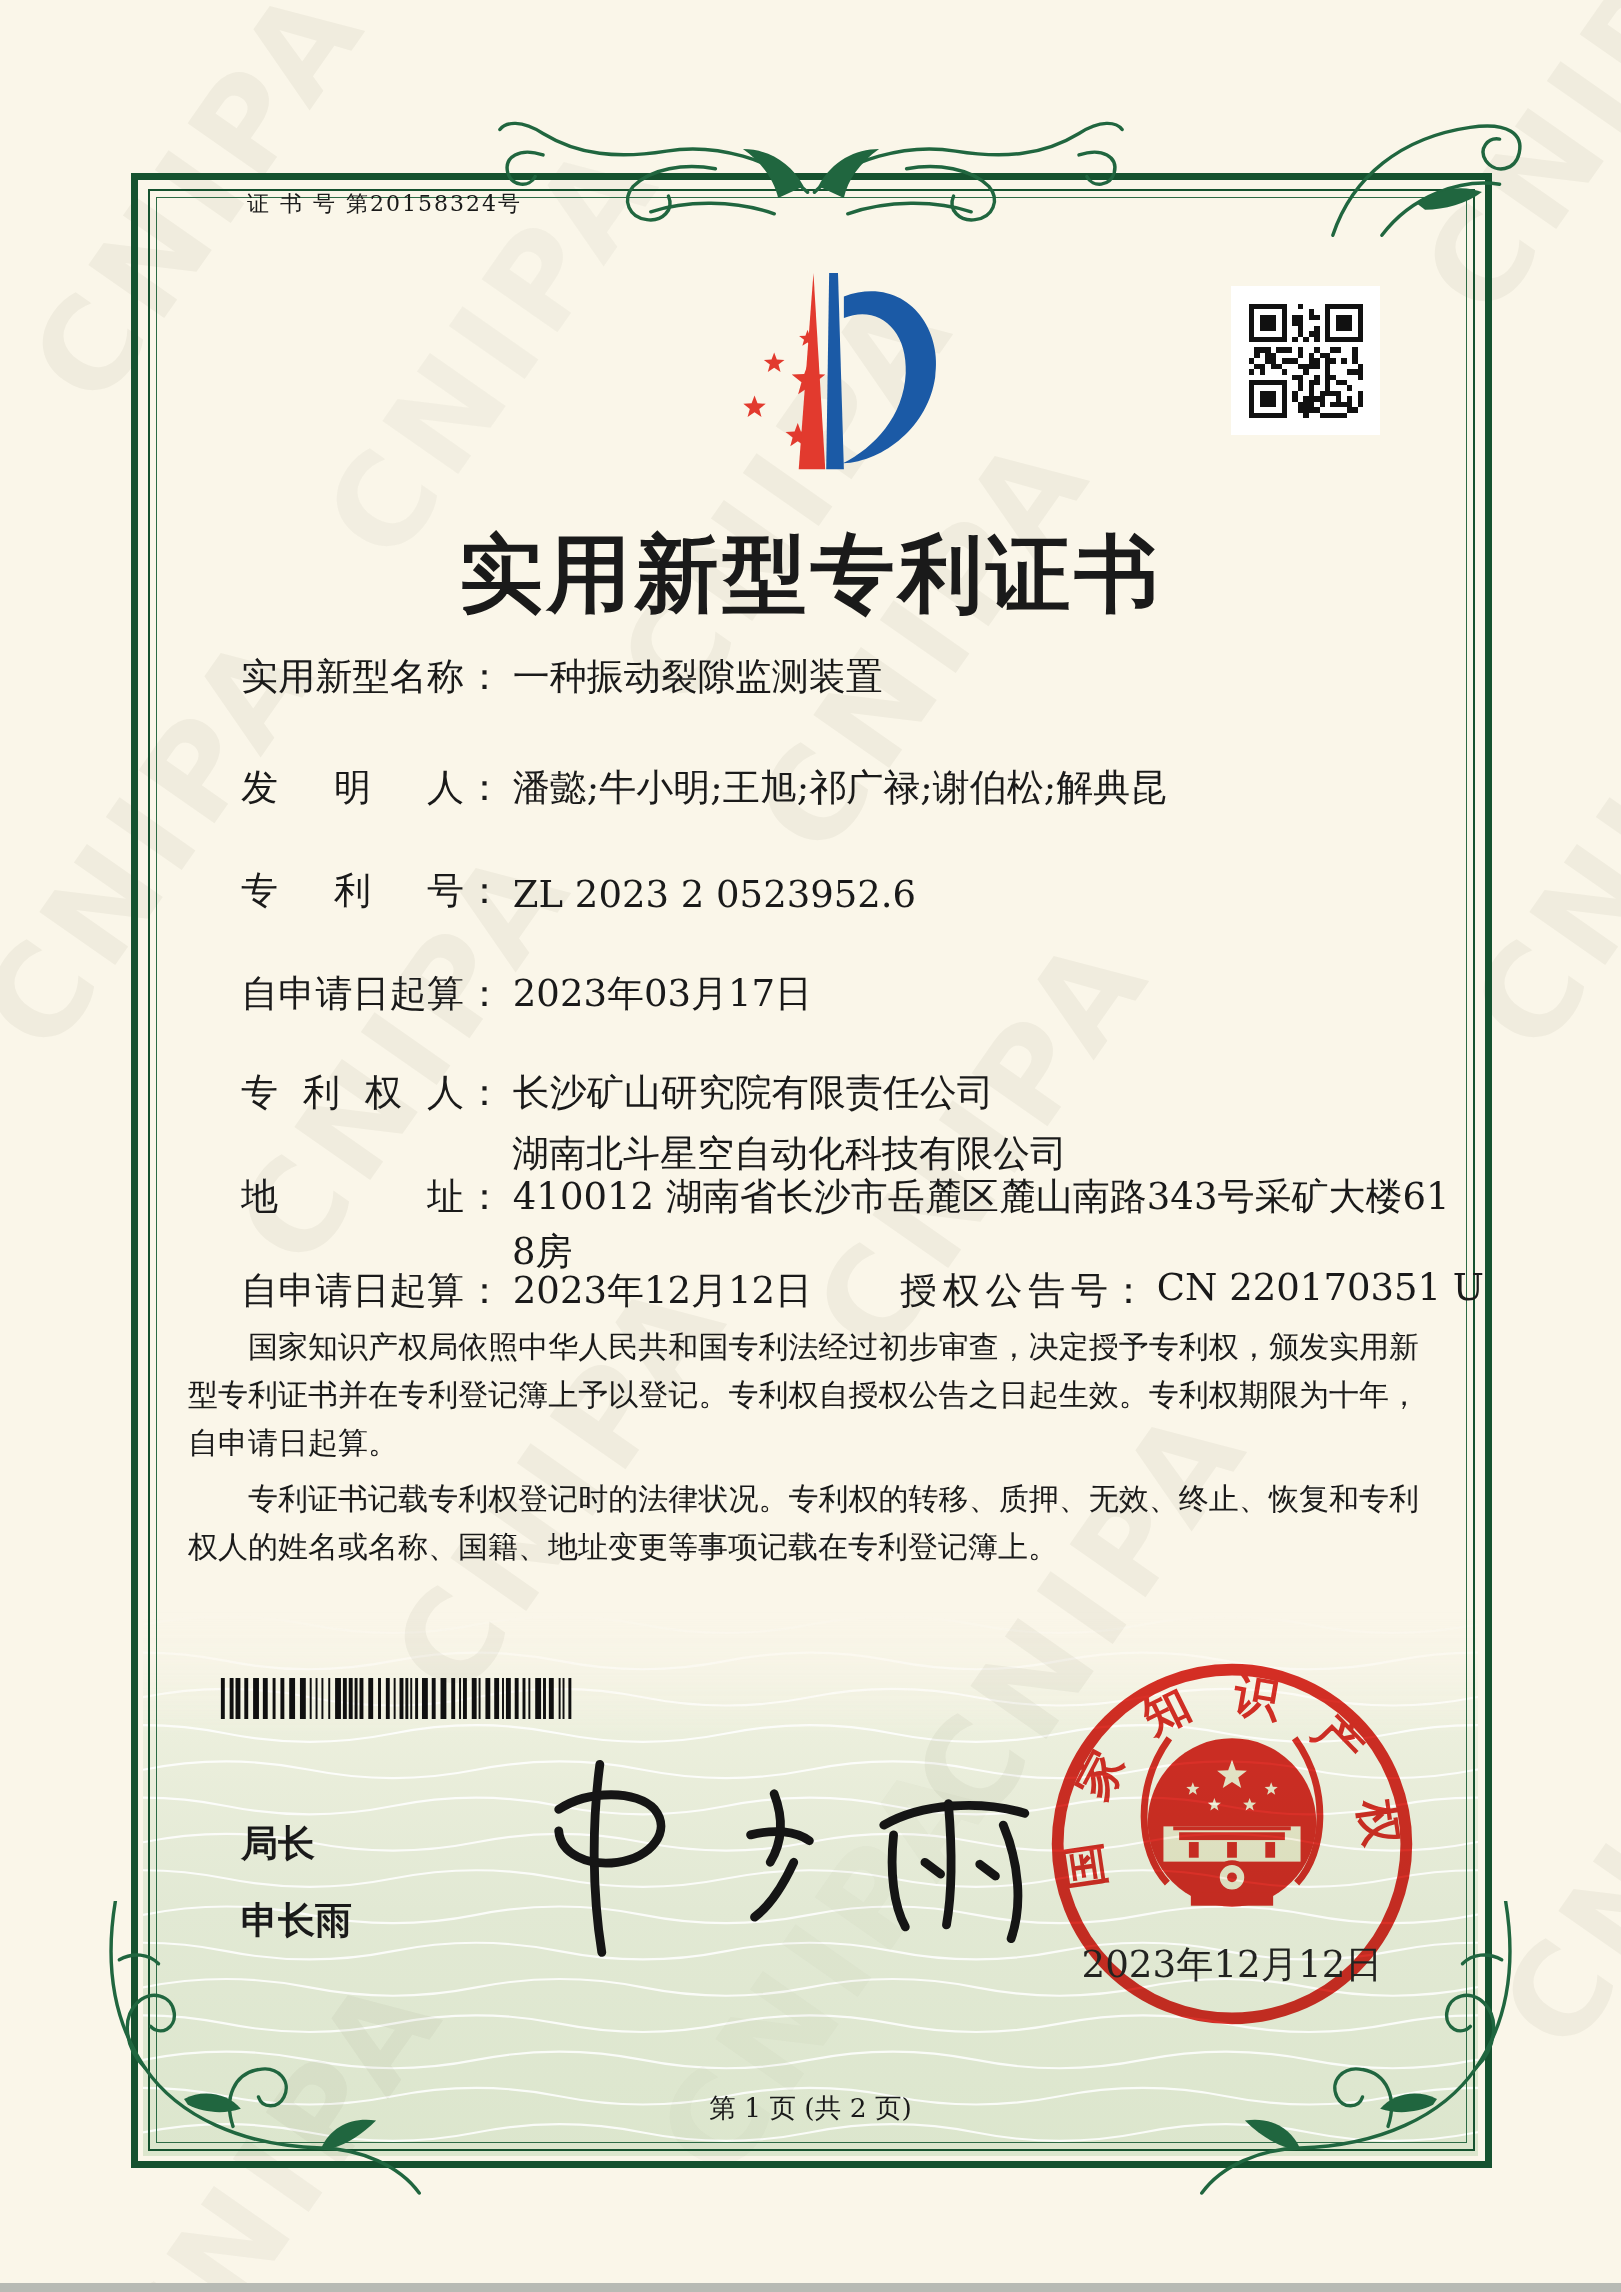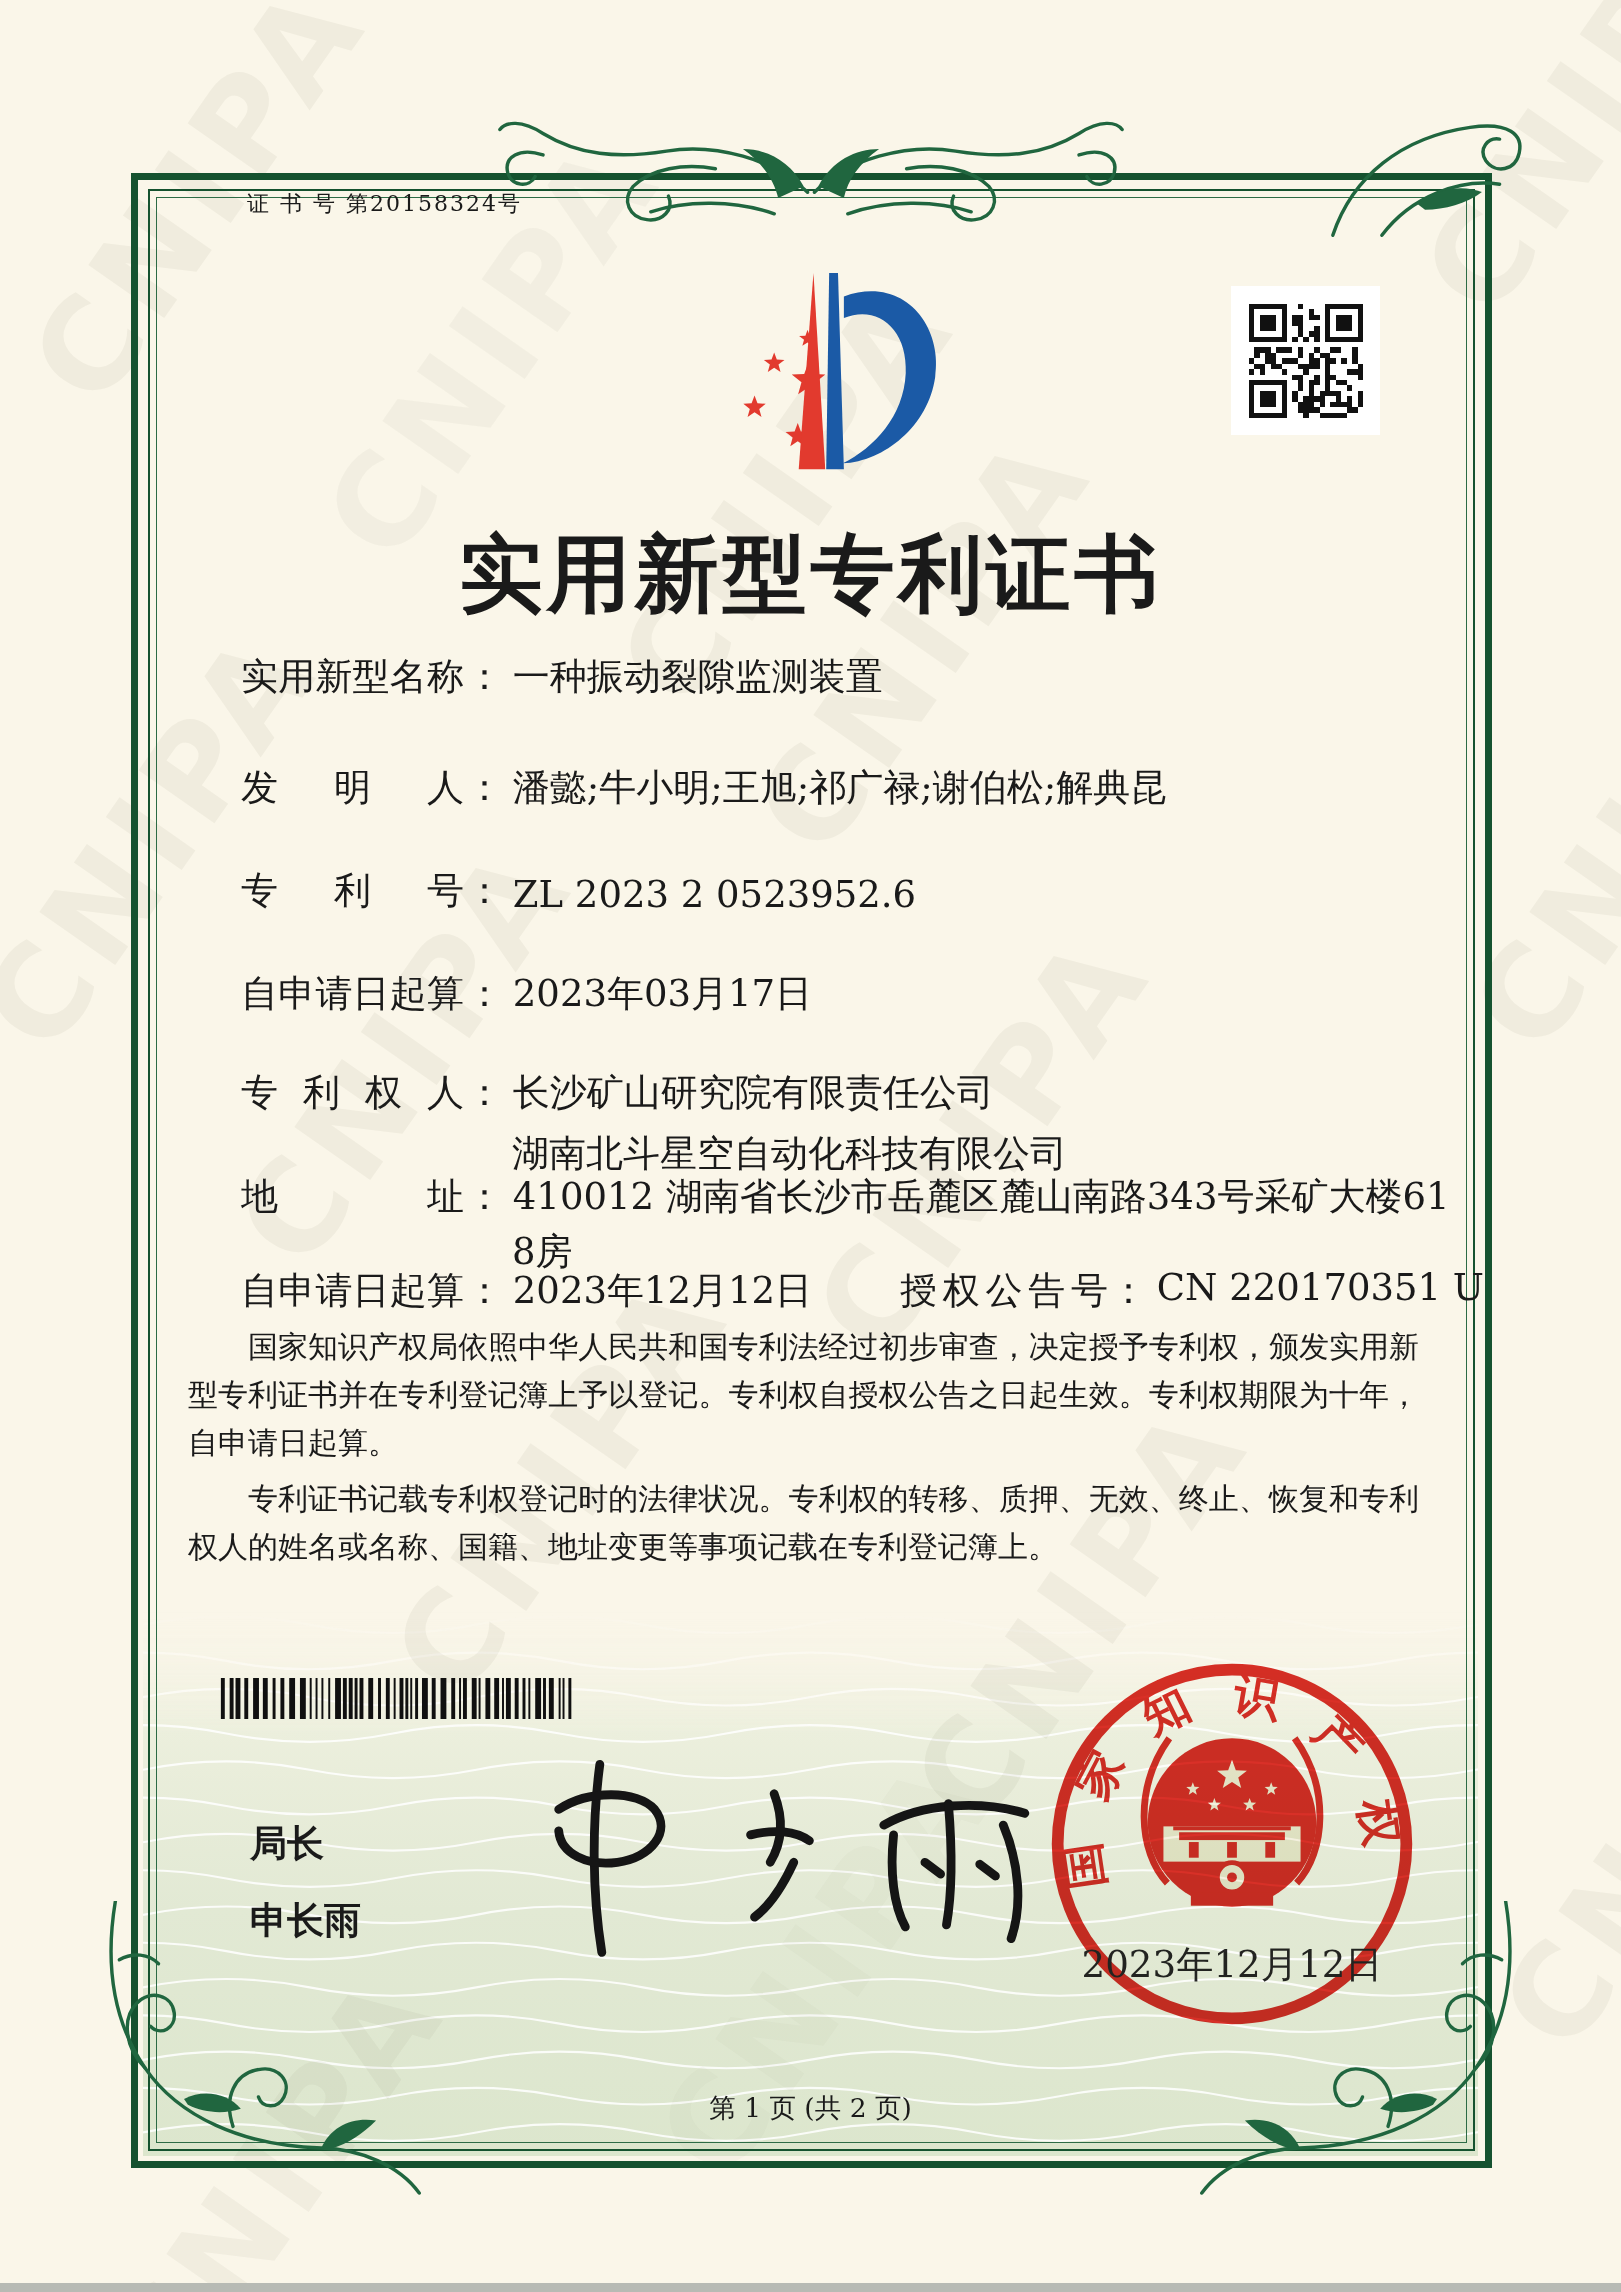--- a/index.html
+++ b/index.html
@@ -40,21 +40,21 @@
   .grant2{position:absolute;z-index:6;left:900px;display:flex;font-size:37px;white-space:nowrap;}
   .grant2 .flabel{width:208px;}
   
   .legal{position:absolute;z-index:6;left:180px;top:1315px;width:1247px;
          font-size:30px;line-height:48px;text-align:justify;}
   .legal p{margin:8px;text-indent:60px;}
   
   .barcode{position:absolute;z-index:6;left:220px;top:1678px;}
   .barcode rect{fill:#101010;}
   .commissioner{position:absolute;z-index:6;left:241px;
-                font-family:"DejaVu Sans","Liberation Sans",sans-serif;font-weight:700;font-size:37px;margin-left:9px;}
+                font-family:"DejaVu Sans","Liberation Sans",sans-serif;font-weight:700;font-size:37px;}
   .sig{position:absolute;z-index:7;left:529px;top:1735px;}
   .sig path{fill:none;stroke:#151515;stroke-width:9;stroke-linecap:round;stroke-linejoin:round;}
   .seal{position:absolute;z-index:8;left:1041px;top:1653px;mix-blend-mode:multiply;opacity:.95;}
   .pageno{position:absolute;z-index:6;left:0;right:0;top:2090px;text-align:center;font-size:26.5px;}
   .contstrip{position:absolute;z-index:6;left:600px;top:2176px;width:421px;height:78px;background:#fffdf7;
              display:flex;align-items:center;justify-content:center;font-size:35px;letter-spacing:8.8px;}
   .botbar{position:absolute;z-index:9;left:0;right:0;bottom:0;height:9.8px;background:#b7bab4;}
 </style>
 </head>
 <body>

